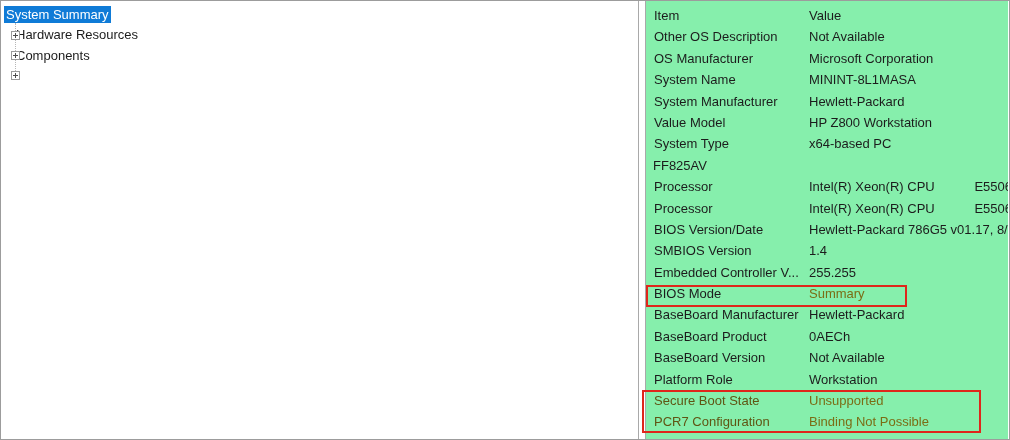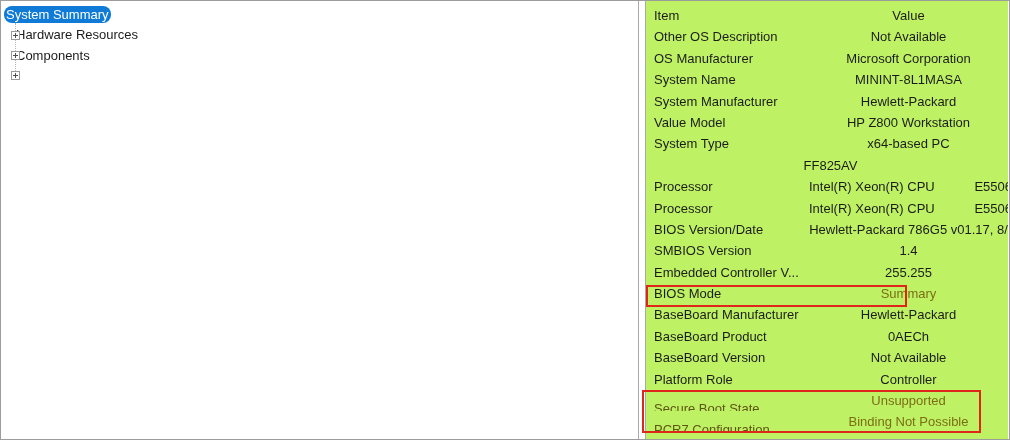--- a/index.html
+++ b/index.html
@@ -30,54 +30,53 @@
   }
   .tree-item {
     position:relative; height:20.4px; line-height:20.4px;
     white-space:nowrap; cursor:default;
   }
   .tree-label { padding:1px 2px; margin-left:2px; }
   .tree-item.expandable .tree-label { margin-left:12px; }
   .tree-item.selected .tree-label {
     background:var(--selection-bg,#0f7bd7);
     color:var(--selection-text,#ffffff);
-    border-radius:8px;
   }
   .expander {
     position:absolute; left:9px; top:50%; margin-top:-5px;
     width:9px; height:9px;
     border:1px solid #9a9a9a; background:#ffffff; display:inline-block;
   }
   .expander::before {
     content:""; position:absolute; left:1px; right:1px; top:3px; height:1px; background:#4d4d4d;
   }
   .expander::after {
     content:""; position:absolute; top:1px; bottom:1px; left:3px; width:1px; background:#4d4d4d;
   }
   
   .right-pane {
     position:absolute; left:644px; top:0; width:363px; height:438px;
     border-left:1px solid #a9a9a9;
-    background:#bef264;
+    background:#86efac;
     padding-top:4px;
     overflow:hidden;
   }
   .row {
     height:21.4px; line-height:21.4px;
     white-space:nowrap; overflow:hidden;
     display:flex;
   }
   .cell { display:inline-block; overflow:hidden; }
   .cell.item {
     width:156px; padding-left:8px; flex:0 0 auto; white-space:nowrap;
   }
   .cell.value {
-    flex:1 1 auto; white-space:pre; padding-left:7px;text-align:center;
+    flex:1 1 auto; white-space:pre; padding-left:7px;
   }
-  .warn-item  { color:var(--warning-item-text,#5f5513);margin-top:8px; }
+  .warn-item  { color:var(--warning-item-text,#5f5513); }
   .warn-value { color:var(--warning-value-text,#7b6d15); }
   
   .red-box {
     position:absolute;
     border:2px solid var(--red-box,#df261b);
     pointer-events:none;
   }
   .red-box.box1 { left:645px; top:284px; width:261px; height:22px; }
   .red-box.box2 { left:641px; top:389px; width:339px; height:43px; }
 </style>
@@ -160,21 +159,21 @@
         <div class="row">
           <span class="cell item">BaseBoard Product</span>
           <span class="cell value">0AECh</span>
         </div>
         <div class="row">
           <span class="cell item">BaseBoard Version</span>
           <span class="cell value">Not Available</span>
         </div>
         <div class="row">
           <span class="cell item">Platform Role</span>
-          <span class="cell value">Controller</span>
+          <span class="cell value">Workstation</span>
         </div>
         <div class="row">
           <span class="cell item warn-item">Secure Boot State</span>
           <span class="cell value warn-value">Unsupported</span>
         </div>
         <div class="row">
           <span class="cell item warn-item">PCR7 Configuration</span>
           <span class="cell value warn-value">Binding Not Possible</span>
         </div>
       </div>

